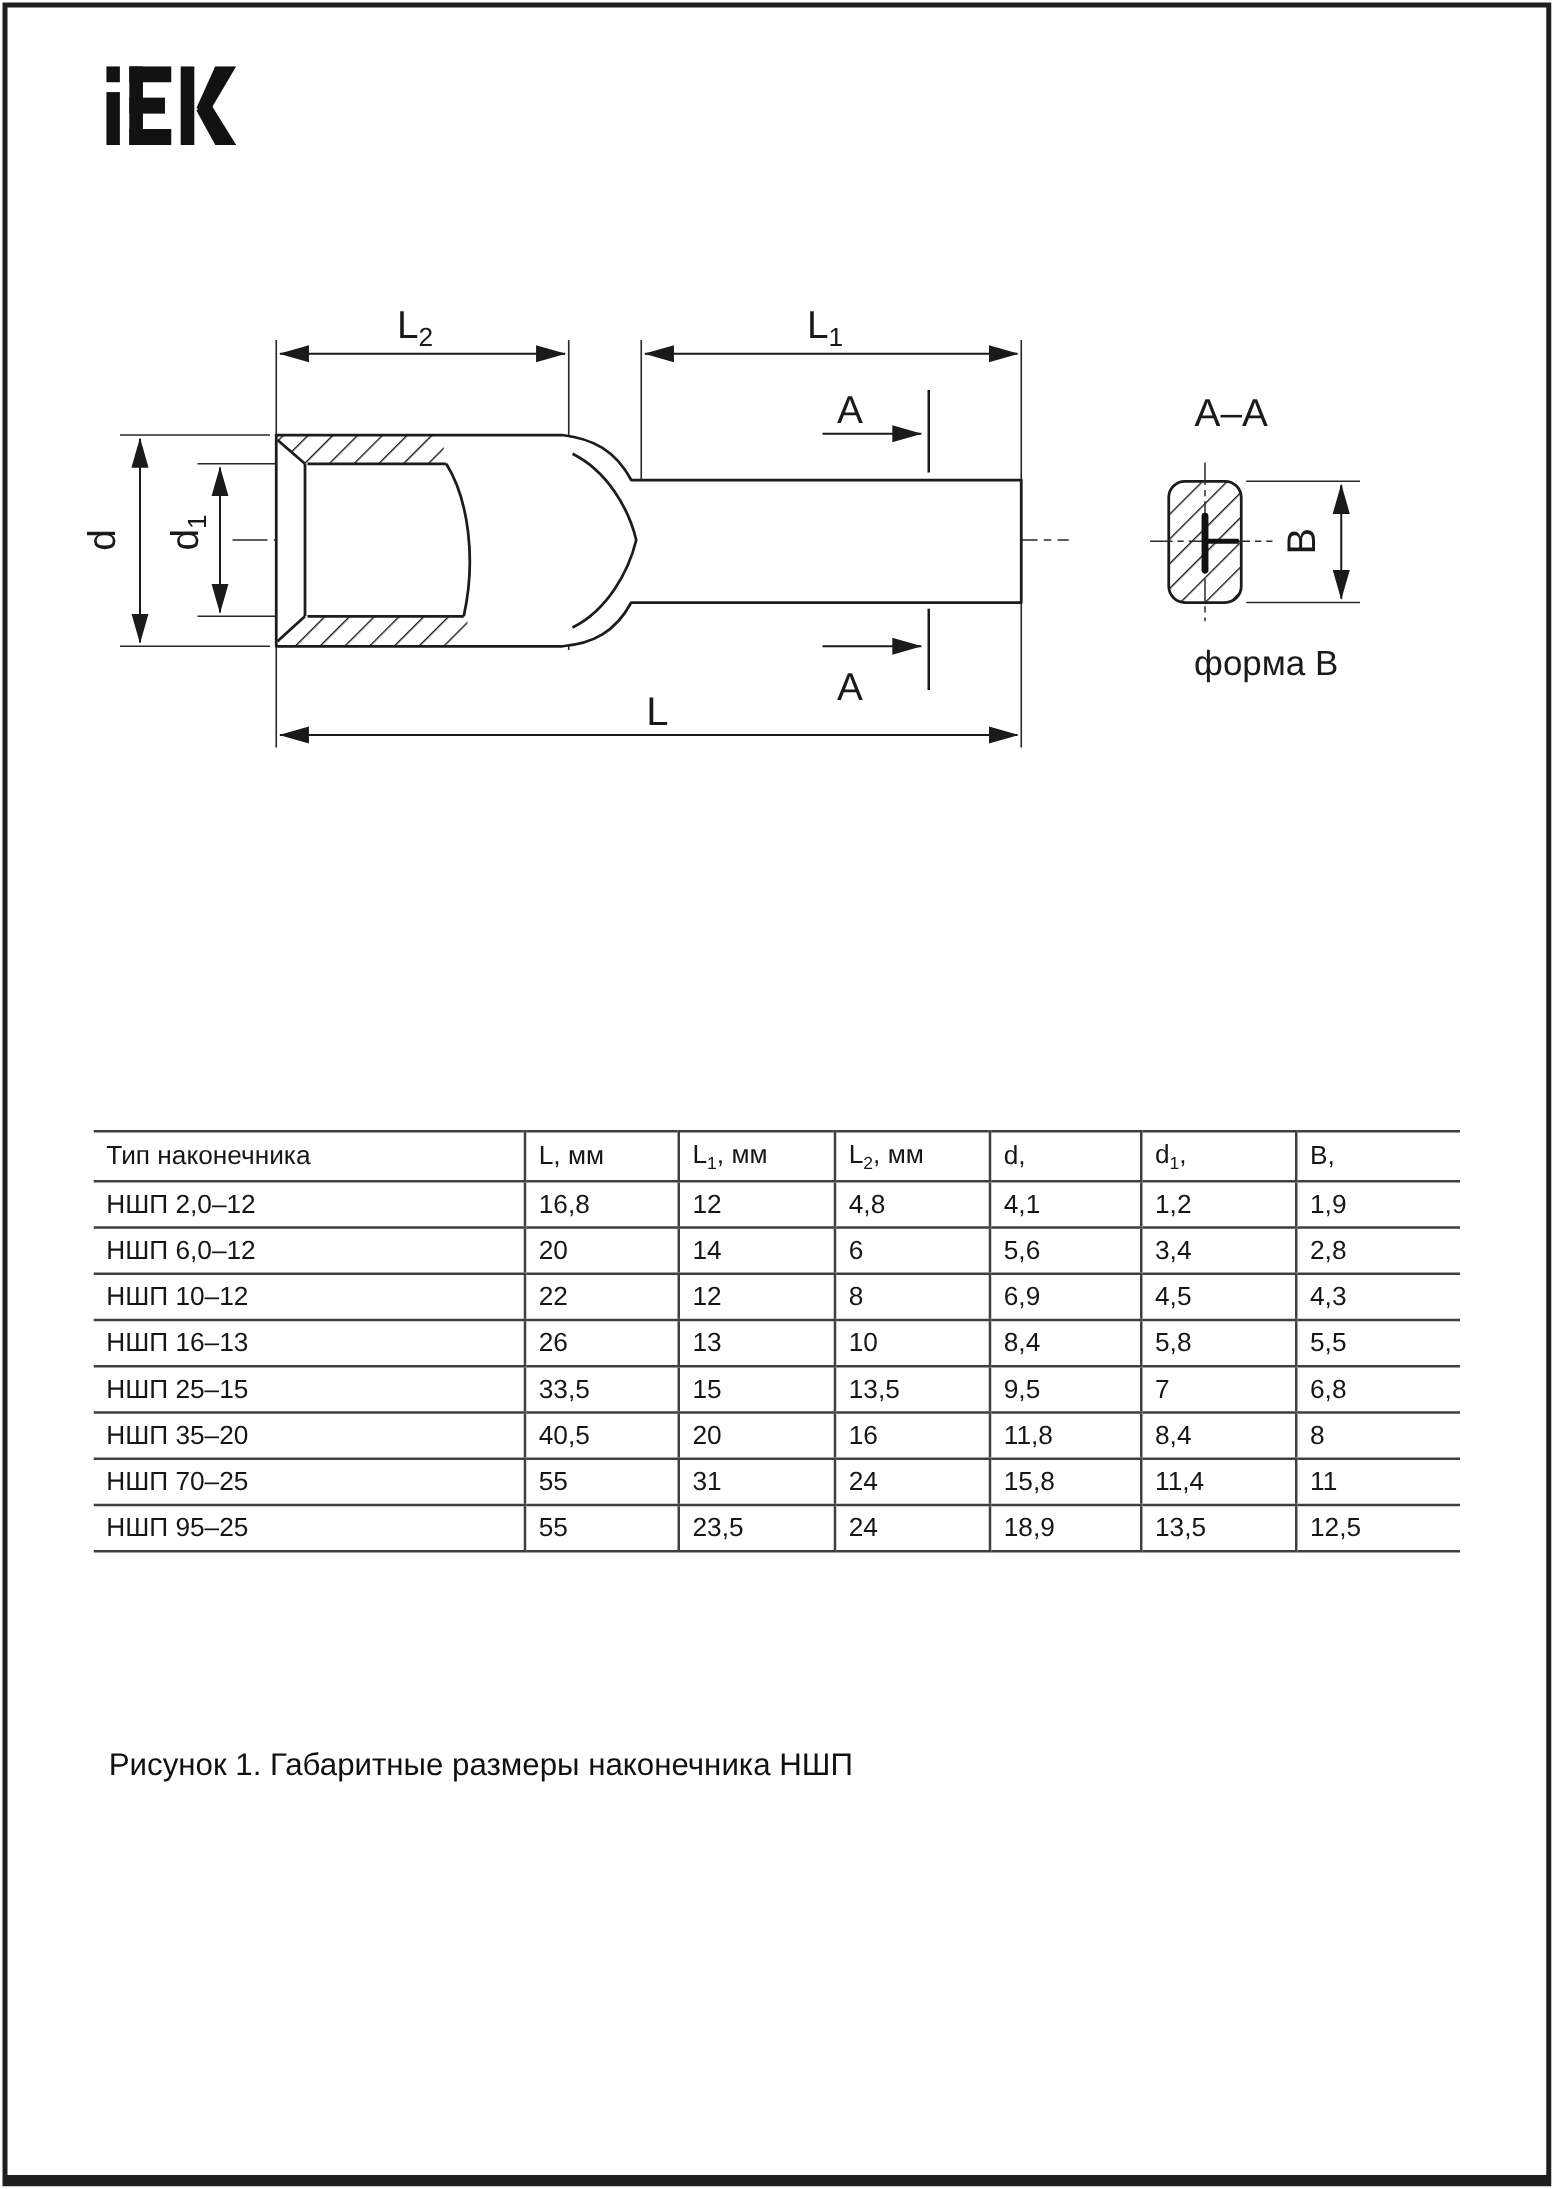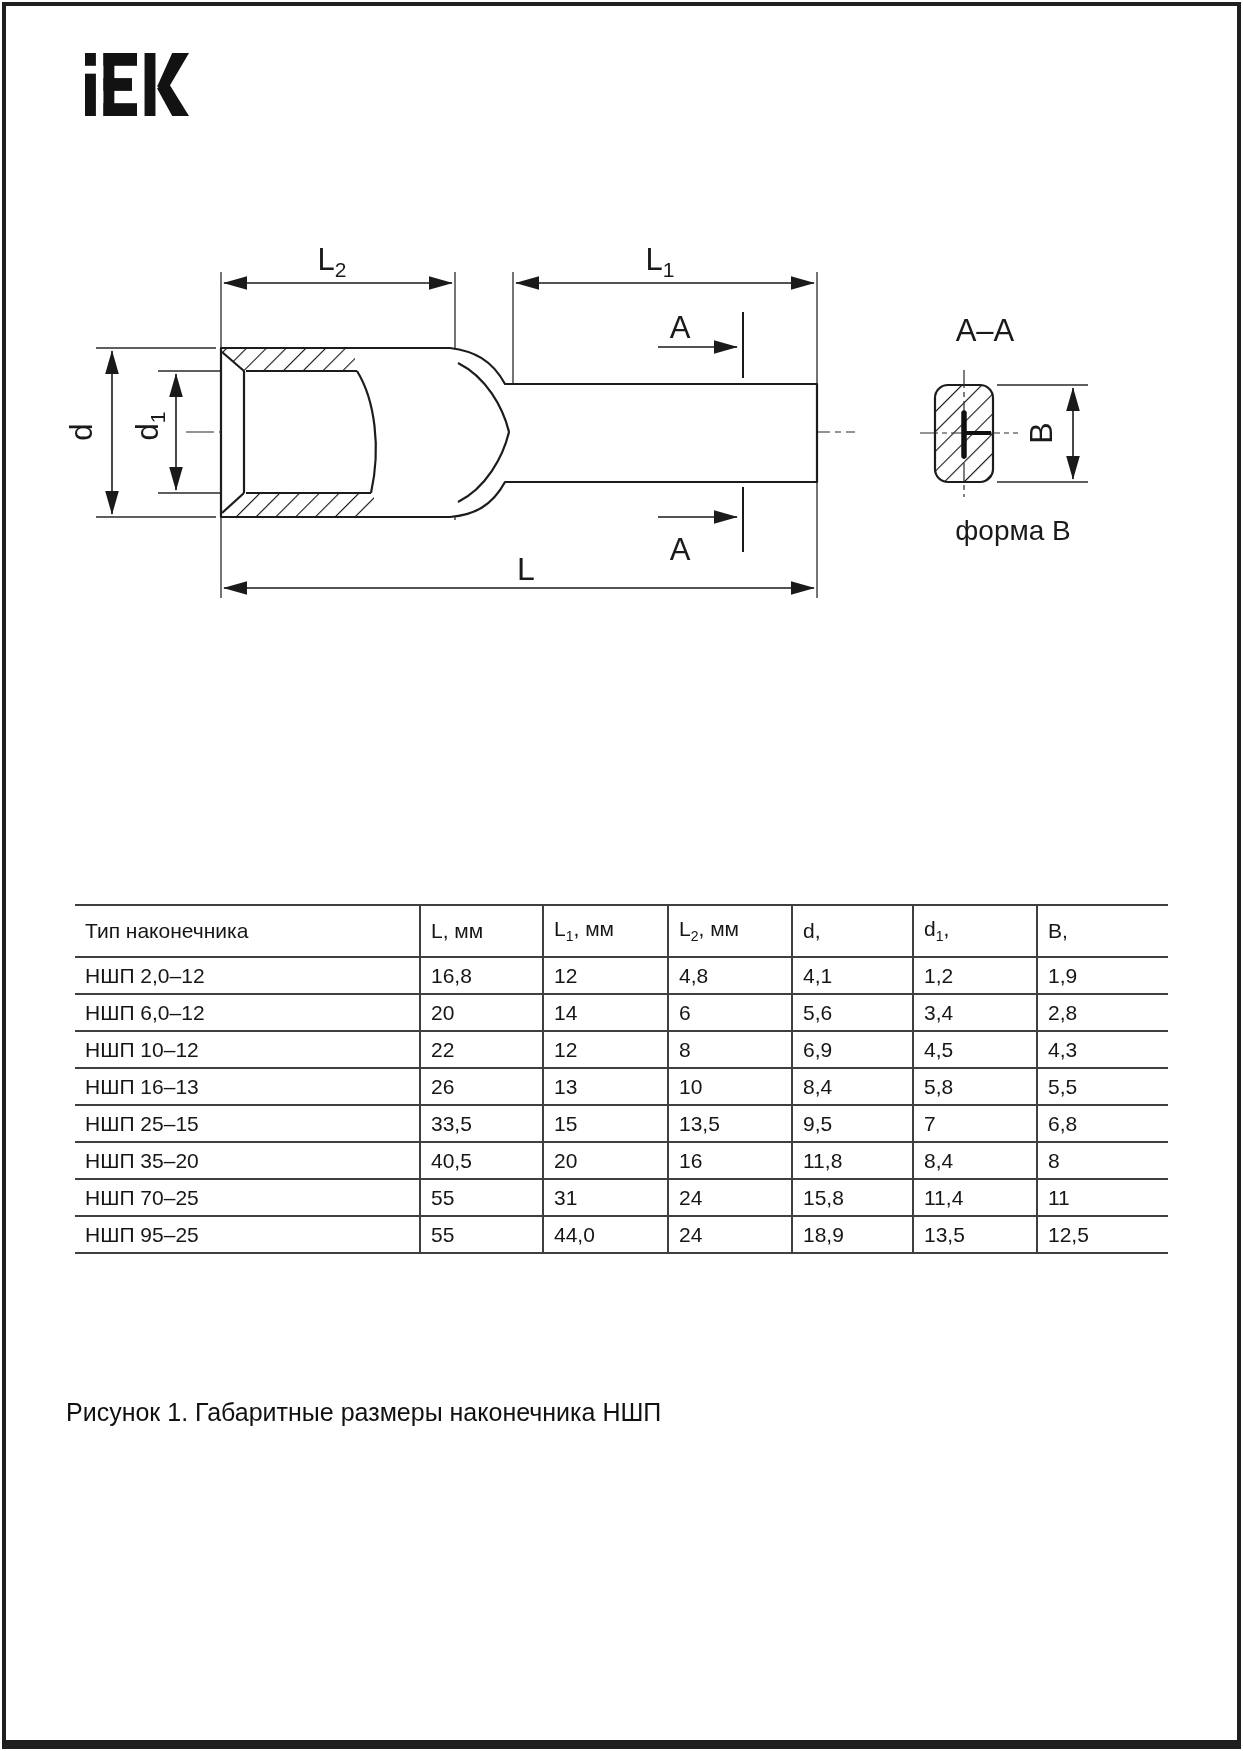--- a/index.html
+++ b/index.html
@@ -11,25 +11,25 @@
   .drawing text{fill:#1a1a1a;font-family:"Liberation Sans",sans-serif;}
   .dim-label{font-size:31px;}
   .dim-label .sub{font-size:21px;}
   .big-label{font-size:32px;}
   .sec-title{font-size:31px;}
   .form-label{font-size:28px;}
   table.dims{position:absolute;left:75px;top:904px;width:1093px;border-collapse:collapse;table-layout:fixed;
     border-top:2px solid #3f3f3f;font-size:21px;}
   table.dims th,table.dims td{border-bottom:2px solid #3f3f3f;font-weight:normal;text-align:left;
     padding:0 0 0 10px;vertical-align:middle;box-sizing:border-box;white-space:nowrap;overflow:hidden;}
-  table.dims th{height:52px;}
+  table.dims th{height:40px;}
   table.dims td{height:37px;}
   table.dims th + th, table.dims td + td{border-left:2px solid #3f3f3f;}
   table.dims sub{font-size:14px;}
-  .caption{position:absolute;left:66px;top:1398px;font-size:25px;color:#111;}
+  .caption{position:absolute;left:87px;top:1398px;font-size:25px;color:#111;}
 </style>
 </head>
 <body>
 
 <div class="page-frame"></div>
 
 <div class="logo">
   
   <svg viewBox="0 0 124 64" preserveAspectRatio="none">
     <g fill="#121212">
@@ -201,21 +201,21 @@
         <td>55</td>
         <td>31</td>
         <td>24</td>
         <td>15,8</td>
         <td>11,4</td>
         <td>11</td>
       </tr>
       <tr>
         <td>НШП 95–25</td>
         <td>55</td>
-        <td>44,0</td>
+        <td>23,5</td>
         <td>24</td>
         <td>18,9</td>
         <td>13,5</td>
         <td>12,5</td>
       </tr>
     </tbody>
 </table>
 
 <div class="caption">Рисунок 1. Габаритные размеры наконечника НШП</div>
 

